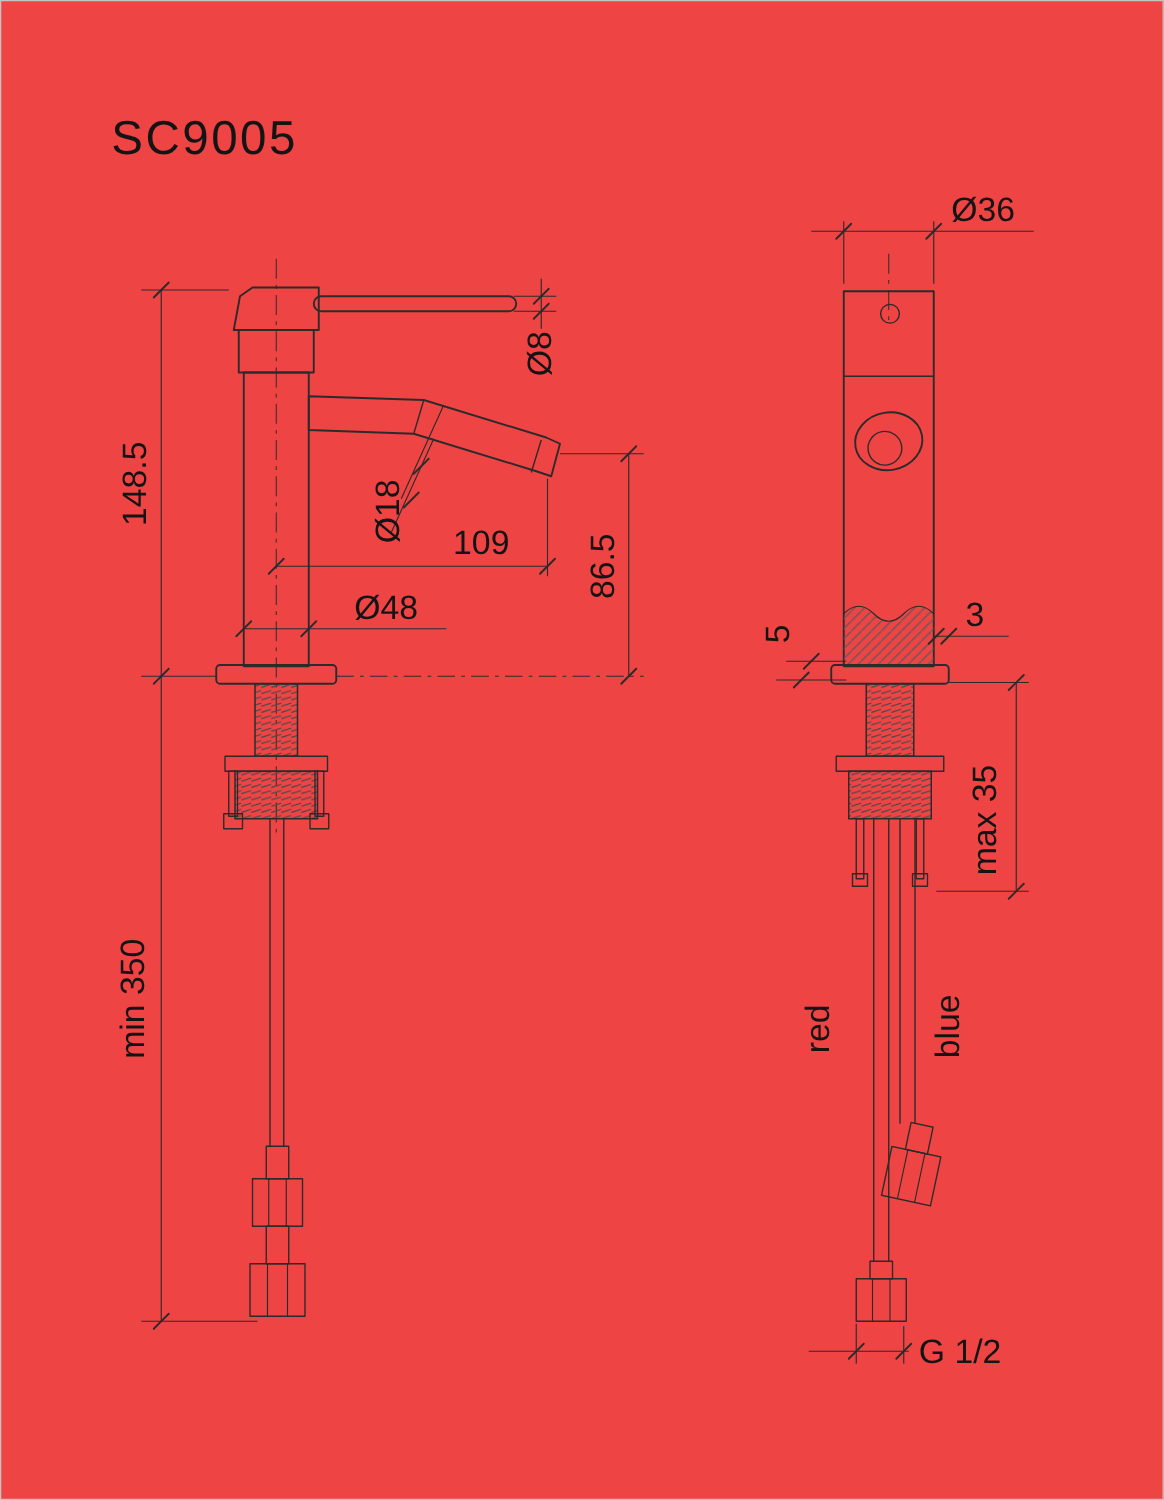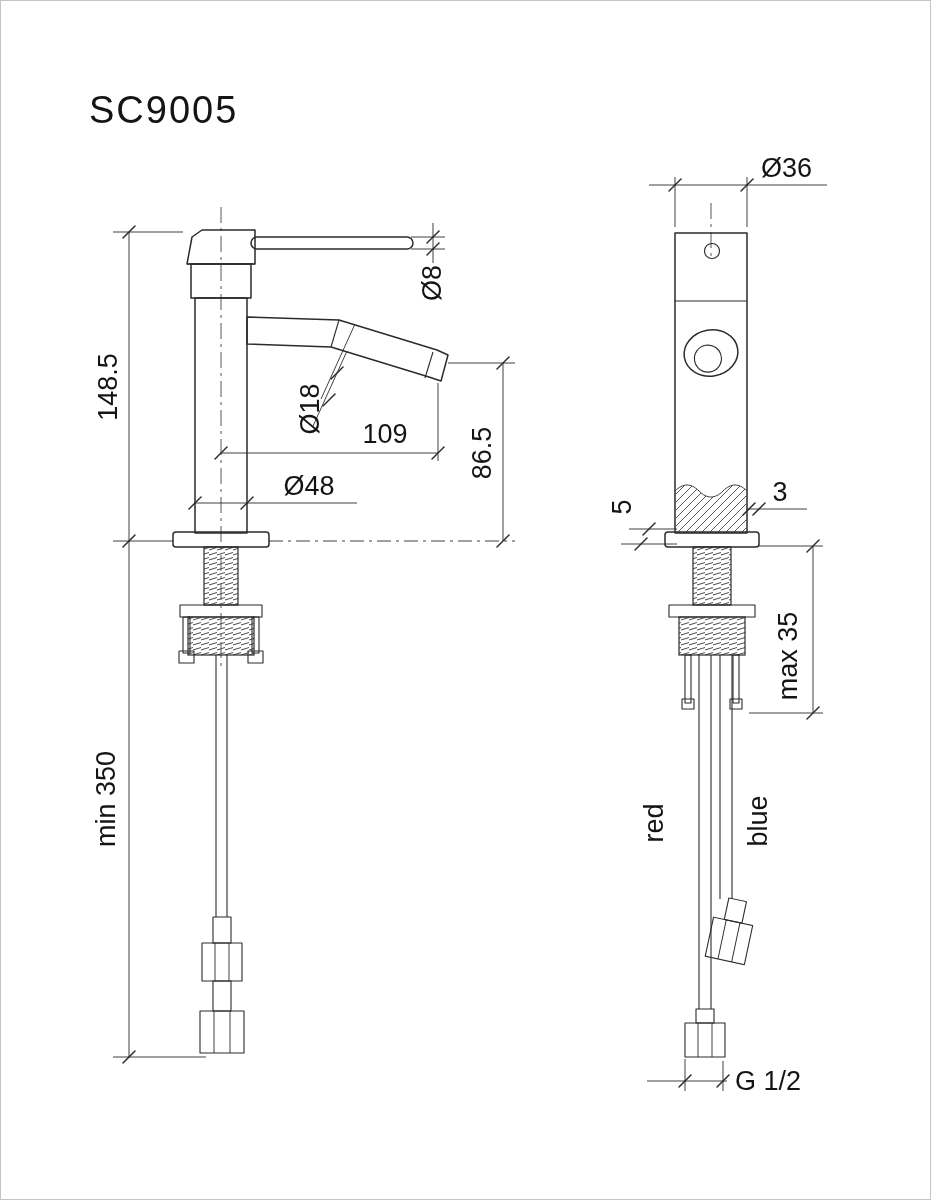--- a/index.html
+++ b/index.html
@@ -1,20 +1,20 @@
 <!DOCTYPE html>
 <html><head>
 <meta charset="utf-8">
 <style>
   html,body { margin:0; padding:0; background:#e8e8e8; }
   .page {
     position:relative;
     width:929px; height:1198px;
     margin:0 auto;
-    background:#ffffff;
+    background:#ef4444;
     border:1px solid #c4c4c4;
     font-family:"Liberation Sans", sans-serif;
   }
   svg { display:block; }
   .outline { fill:none; stroke:#2b2b2b; stroke-width:1.5; stroke-linejoin:round; stroke-linecap:round; }
   .outline2 { fill:none; stroke:#2b2b2b; stroke-width:1.1; stroke-linejoin:round; }
   .thin { fill:none; stroke:#2b2b2b; stroke-width:0.9; }
   .center { fill:none; stroke:#2b2b2b; stroke-width:0.8; stroke-dasharray:16 5 3 5; }
   .dashdot { fill:none; stroke:#2b2b2b; stroke-width:0.9; stroke-dasharray:14 5 3 5; }
   .tick { stroke:#2b2b2b; stroke-width:1.5; stroke-linecap:round; }

